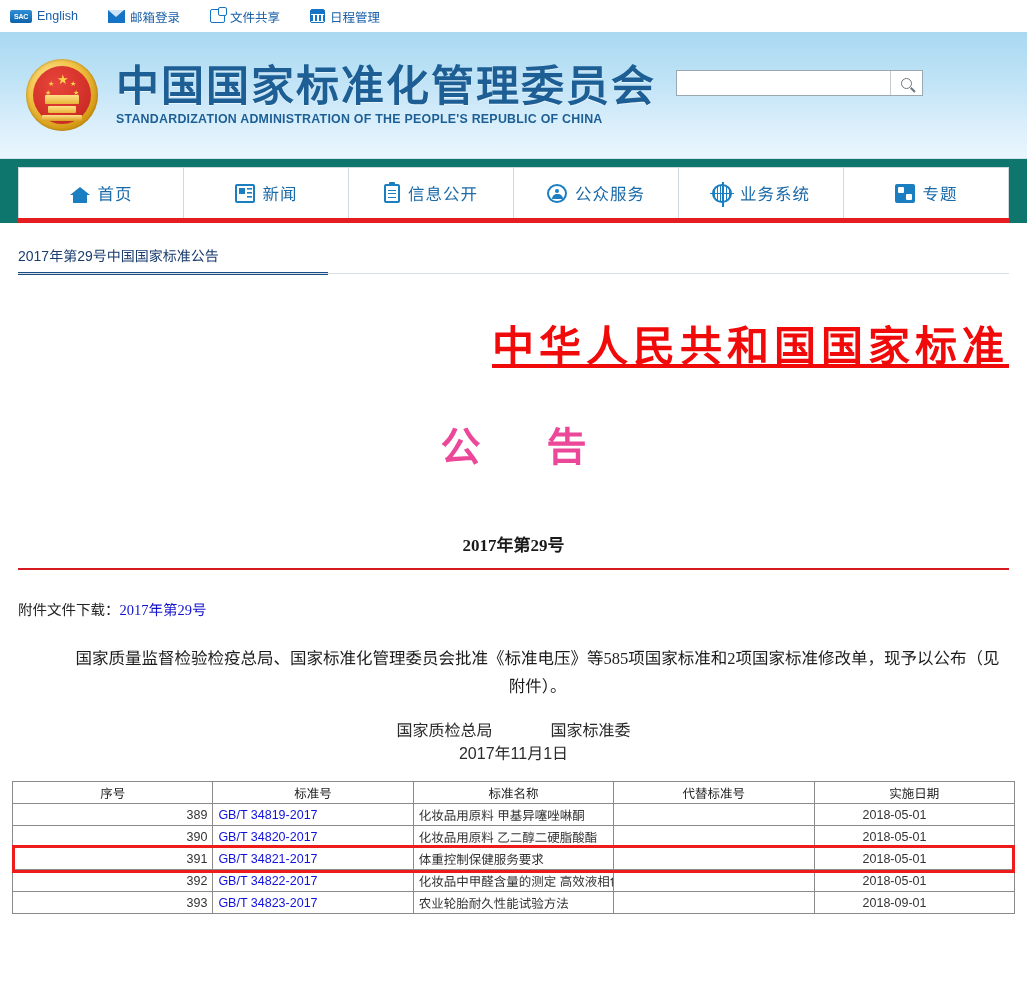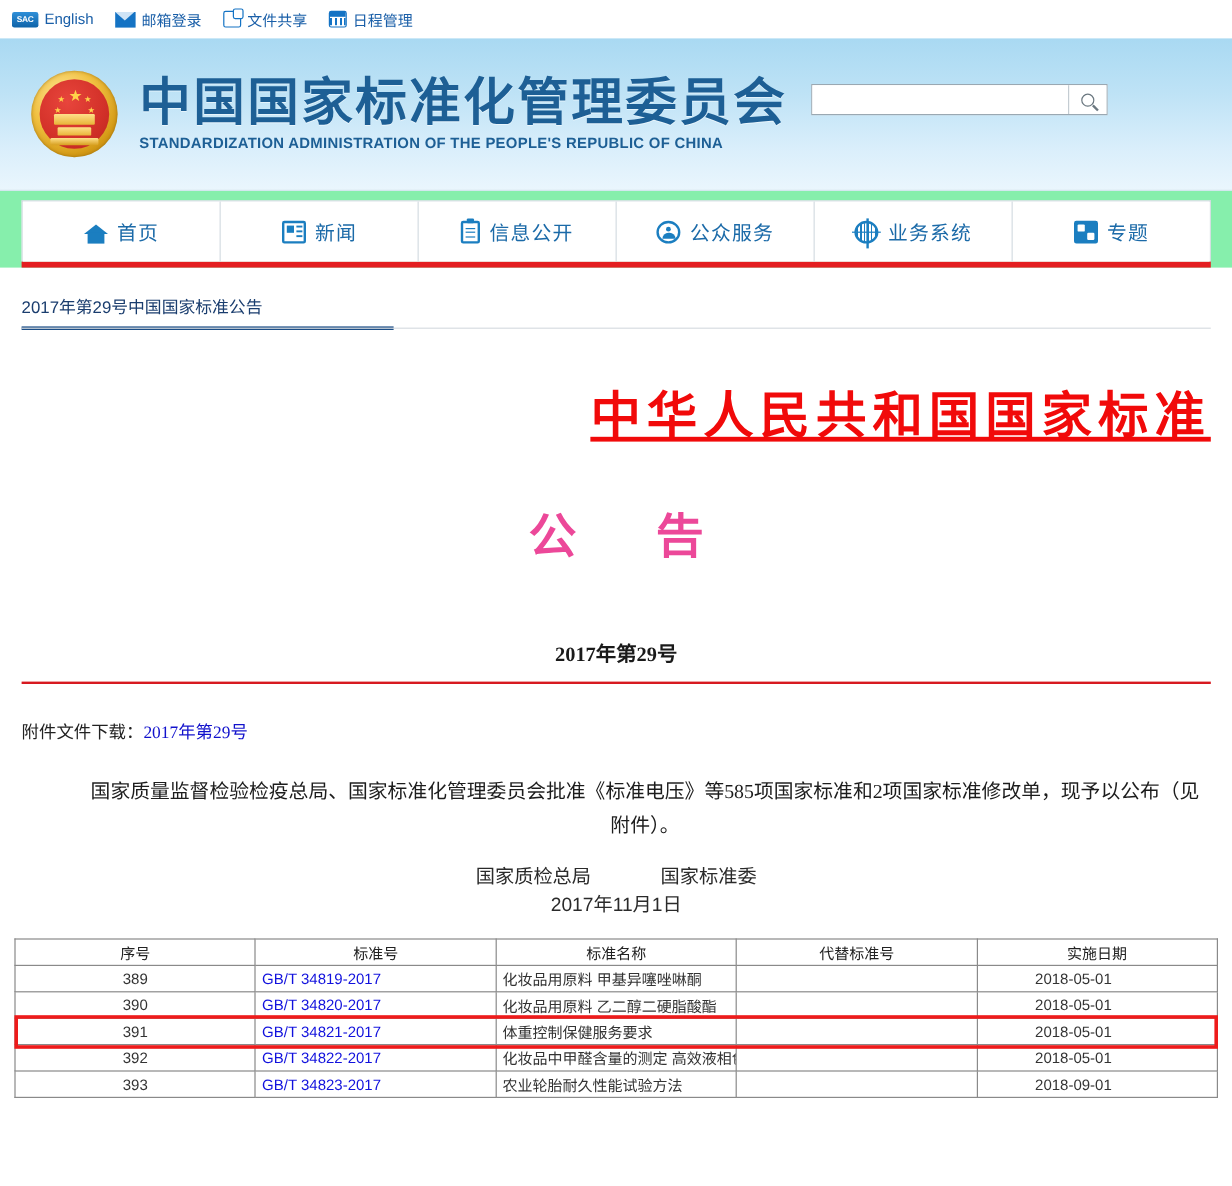--- a/index.html
+++ b/index.html
@@ -16,21 +16,21 @@
     overflow: hidden;
     background: #fff;
   }
 
   
   .topbar {
     height: 32px;
     display: flex;
     align-items: center;
     padding-left: 10px;
-    gap: 0px;
+    gap: 12px;
     background: #ffffff;
   }
   .topbar-item {
     display: flex;
     align-items: center;
     gap: 5px;
     margin-right: 18px;
     font-size: 12.5px;
     color: #1a5fa8;
     text-decoration: none;
@@ -194,21 +194,21 @@
     border-radius: 50%;
     position: relative;
   }
   .mag::after {
     content:""; position:absolute; right:-5px; bottom:-3px;
     width: 6px; height: 1.6px; background:#6b7880;
     transform: rotate(45deg);
   }
 
   
-  .navwrap { padding: 8px 18px 0 18px; background:#86efac; }
+  .navwrap { padding: 8px 18px 0 18px; background:#0f766e; }
   .nav {
     display: flex;
     border: 1px solid #cfd8de;
     border-bottom: none;
     height: 51px;
     background: #fff;
   }
   .nav-item {
     flex: 1 1 0;
     display: flex;
@@ -401,21 +401,21 @@
     border: 1px solid #8a8a8a;
     height: 22px;
     font-size: 12.5px;
     font-weight: normal;
     color: #333;
     padding: 0 5px;
     white-space: nowrap;
     overflow: hidden;
   }
   table.std th { text-align: center; color:#222; }
-  table.std td.c-no { text-align: center; width: 50px; }
+  table.std td.c-no { text-align: right; width: 50px; }
   table.std td.c-code { width: 150px; text-align: left; }
   table.std td.c-code a { color: #1111dd; text-decoration: none; cursor: pointer; }
   table.std td.c-name { width: 553px; text-align: left; }
   table.std td.c-rep { width: 143px; }
   table.std td.c-date { width: 107px; text-align: left; padding-left: 48px; }
 
   .hl-box {
     position: absolute;
     left: 0px;
     width: 1003px;

